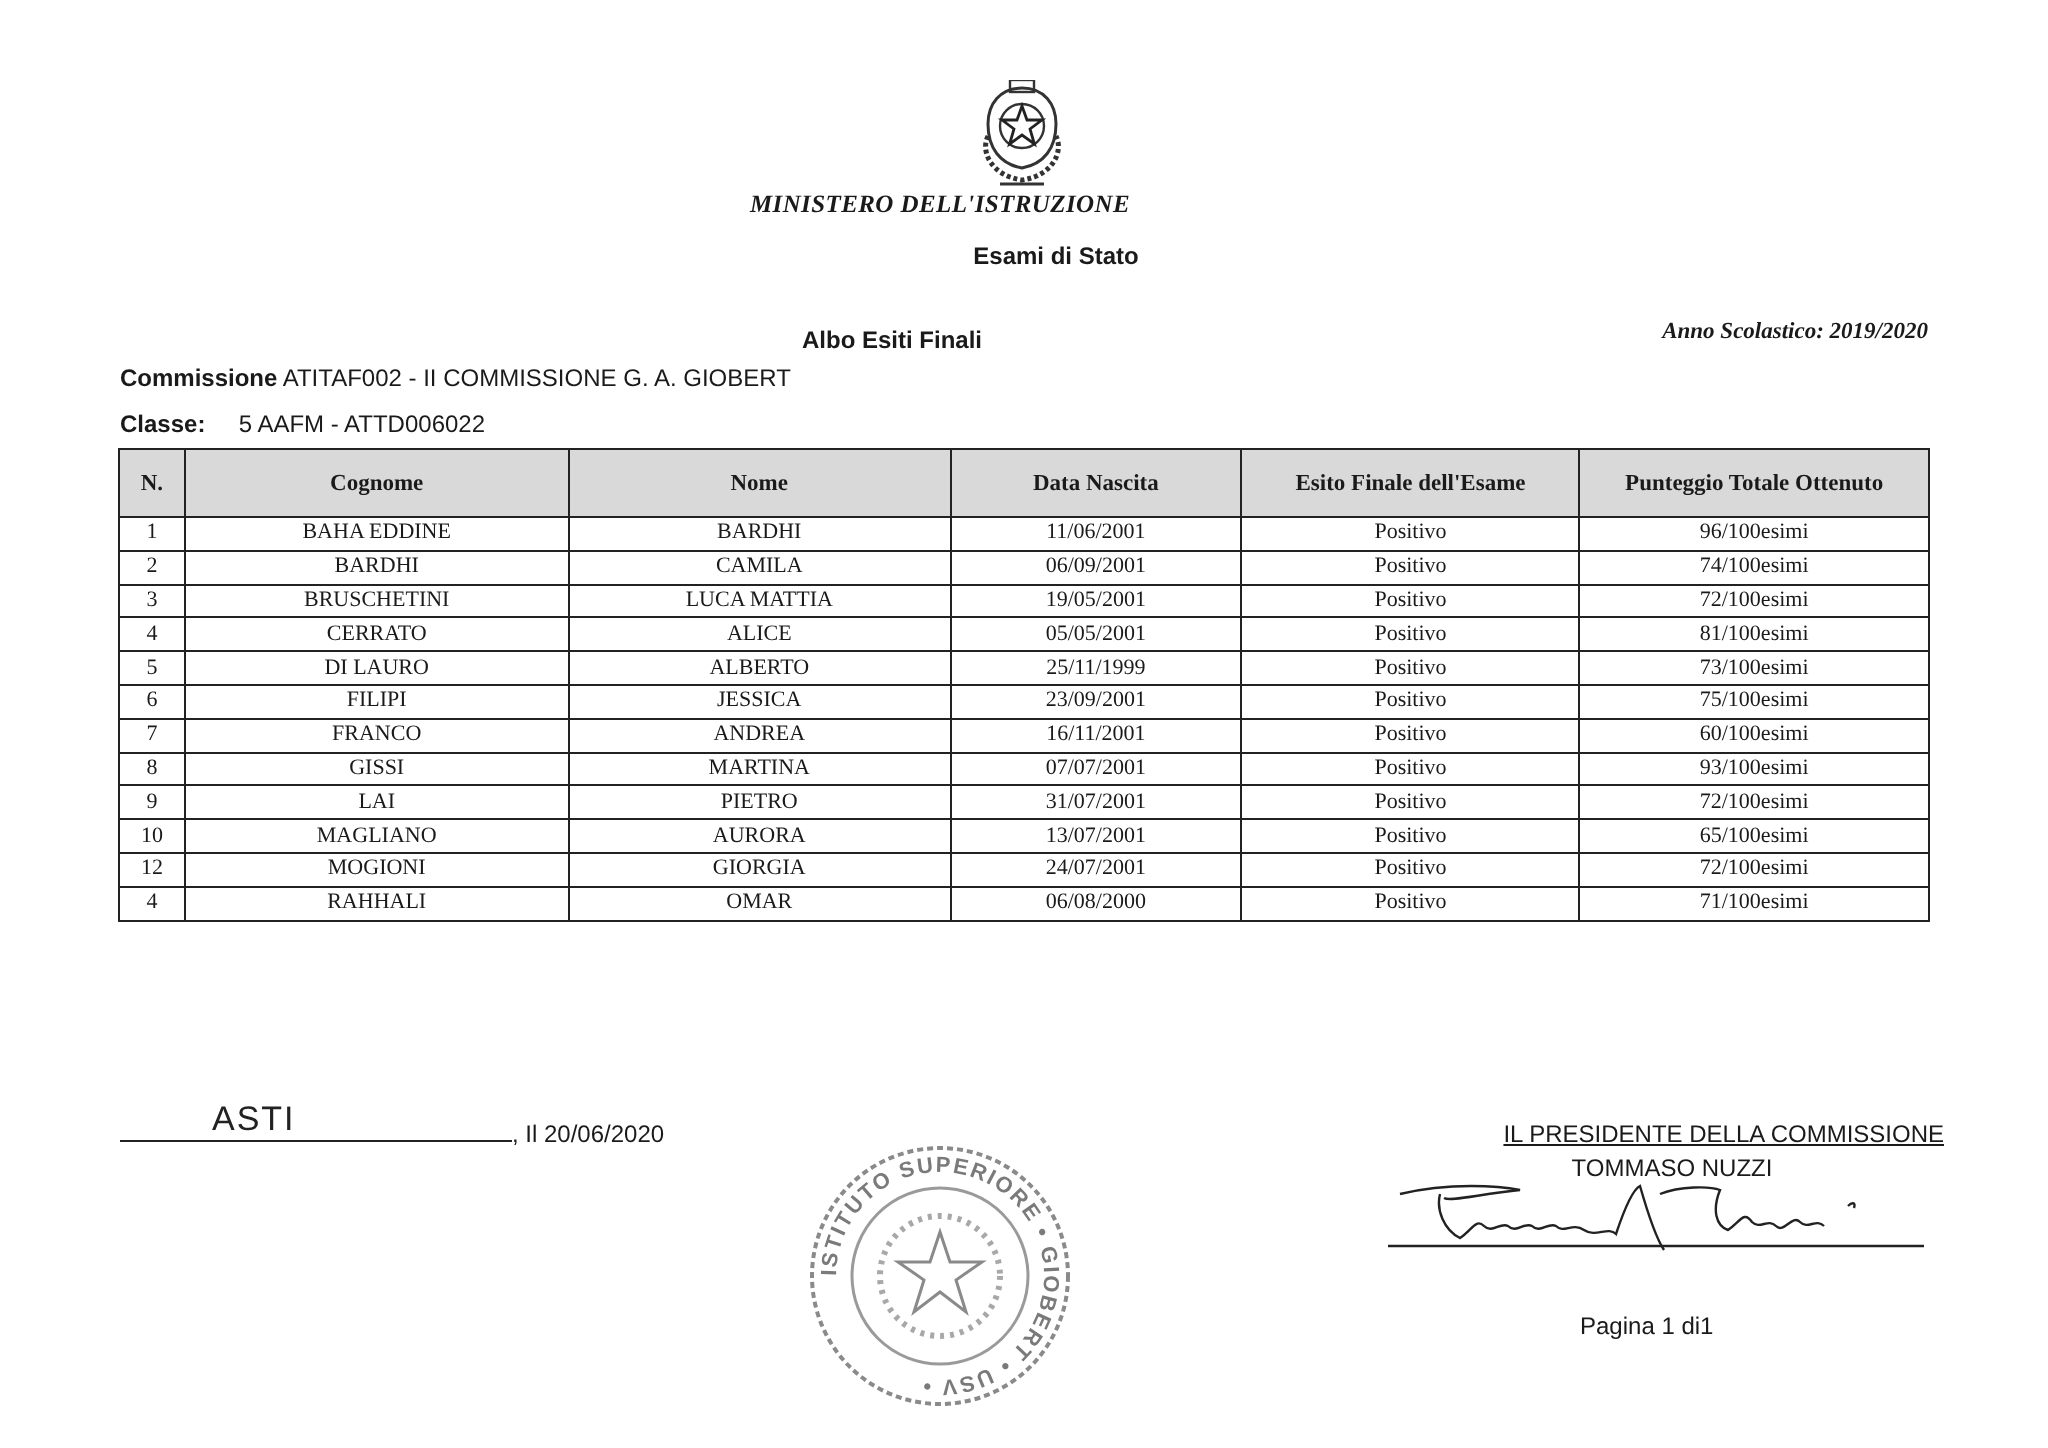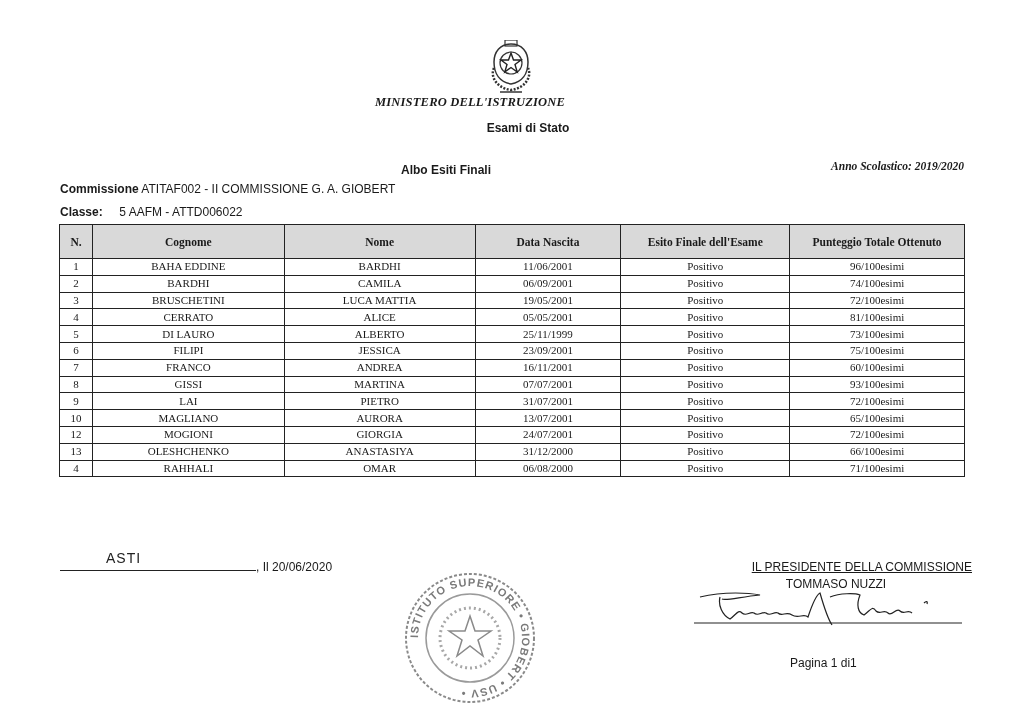--- a/index.html
+++ b/index.html
@@ -12,21 +12,21 @@
   .albo { left: 0; width: 892px; top: 163px; text-align: center; font-family: "Liberation Sans", sans-serif; font-weight: bold; font-size: 12px; }
   .commissione { left: 60px; top: 182px; font-family: "Liberation Sans", sans-serif; font-size: 12px; }
   .commissione b { font-weight: bold; }
   .classe { left: 60px; top: 205px; font-family: "Liberation Sans", sans-serif; font-size: 12px; }
   .classe-label { display: inline-block; width: 56px; font-weight: bold; }
   table.results { position: absolute; left: 59px; top: 224px; width: 906px; border-collapse: collapse; font-family: "Liberation Serif", serif; font-size: 11px; }
   table.results th, table.results td { border: 1.5px solid #222; text-align: center; padding: 0; }
   table.results th { background: #d9d9d9; height: 33px; font-weight: bold; font-size: 11.5px; }
   table.results td { height: 15.8px; line-height: 15px; }
   .sig-left-line { left: 60px; top: 570px; width: 196px; border-bottom: 1px solid #222; }
-  .place { left: 106px; top: 550px; font-family: "Liberation Sans", sans-serif; font-size: 14px; letter-spacing: 1px; color: #222; }
+  .place { left: 106px; top: 550px; font-family: "Liberation Sans", sans-serif; font-size: 17px; letter-spacing: 1px; color: #222; }
   .date { left: 256px; top: 560px; font-family: "Liberation Sans", sans-serif; font-size: 12px; }
   .president { left: 700px; width: 272px; top: 560px; text-align: right; font-family: "Liberation Sans", sans-serif; font-size: 12px; text-decoration: underline; }
   .president-name { left: 700px; width: 272px; top: 577px; text-align: center; font-family: "Liberation Sans", sans-serif; font-size: 12px; }
   .sig-right { left: 680px; top: 585px; width: 290px; height: 45px; }
   .stamp { left: 400px; top: 568px; width: 140px; height: 140px; }
   .page-num { left: 790px; top: 656px; font-family: "Liberation Sans", sans-serif; font-size: 12px; }
 </style>
 </head>
 <body>
 
@@ -158,28 +158,20 @@
       </tr>
       <tr>
         <td>12</td>
         <td>MOGIONI</td>
         <td>GIORGIA</td>
         <td>24/07/2001</td>
         <td>Positivo</td>
         <td>72/100esimi</td>
       </tr>
       <tr>
-        <td>13</td>
-        <td>OLESHCHENKO</td>
-        <td>ANASTASIYA</td>
-        <td>31/12/2000</td>
-        <td>Positivo</td>
-        <td>66/100esimi</td>
-      </tr>
-      <tr>
         <td>4</td>
         <td>RAHHALI</td>
         <td>OMAR</td>
         <td>06/08/2000</td>
         <td>Positivo</td>
         <td>71/100esimi</td>
       </tr>
     </tbody>
 </table>
 

